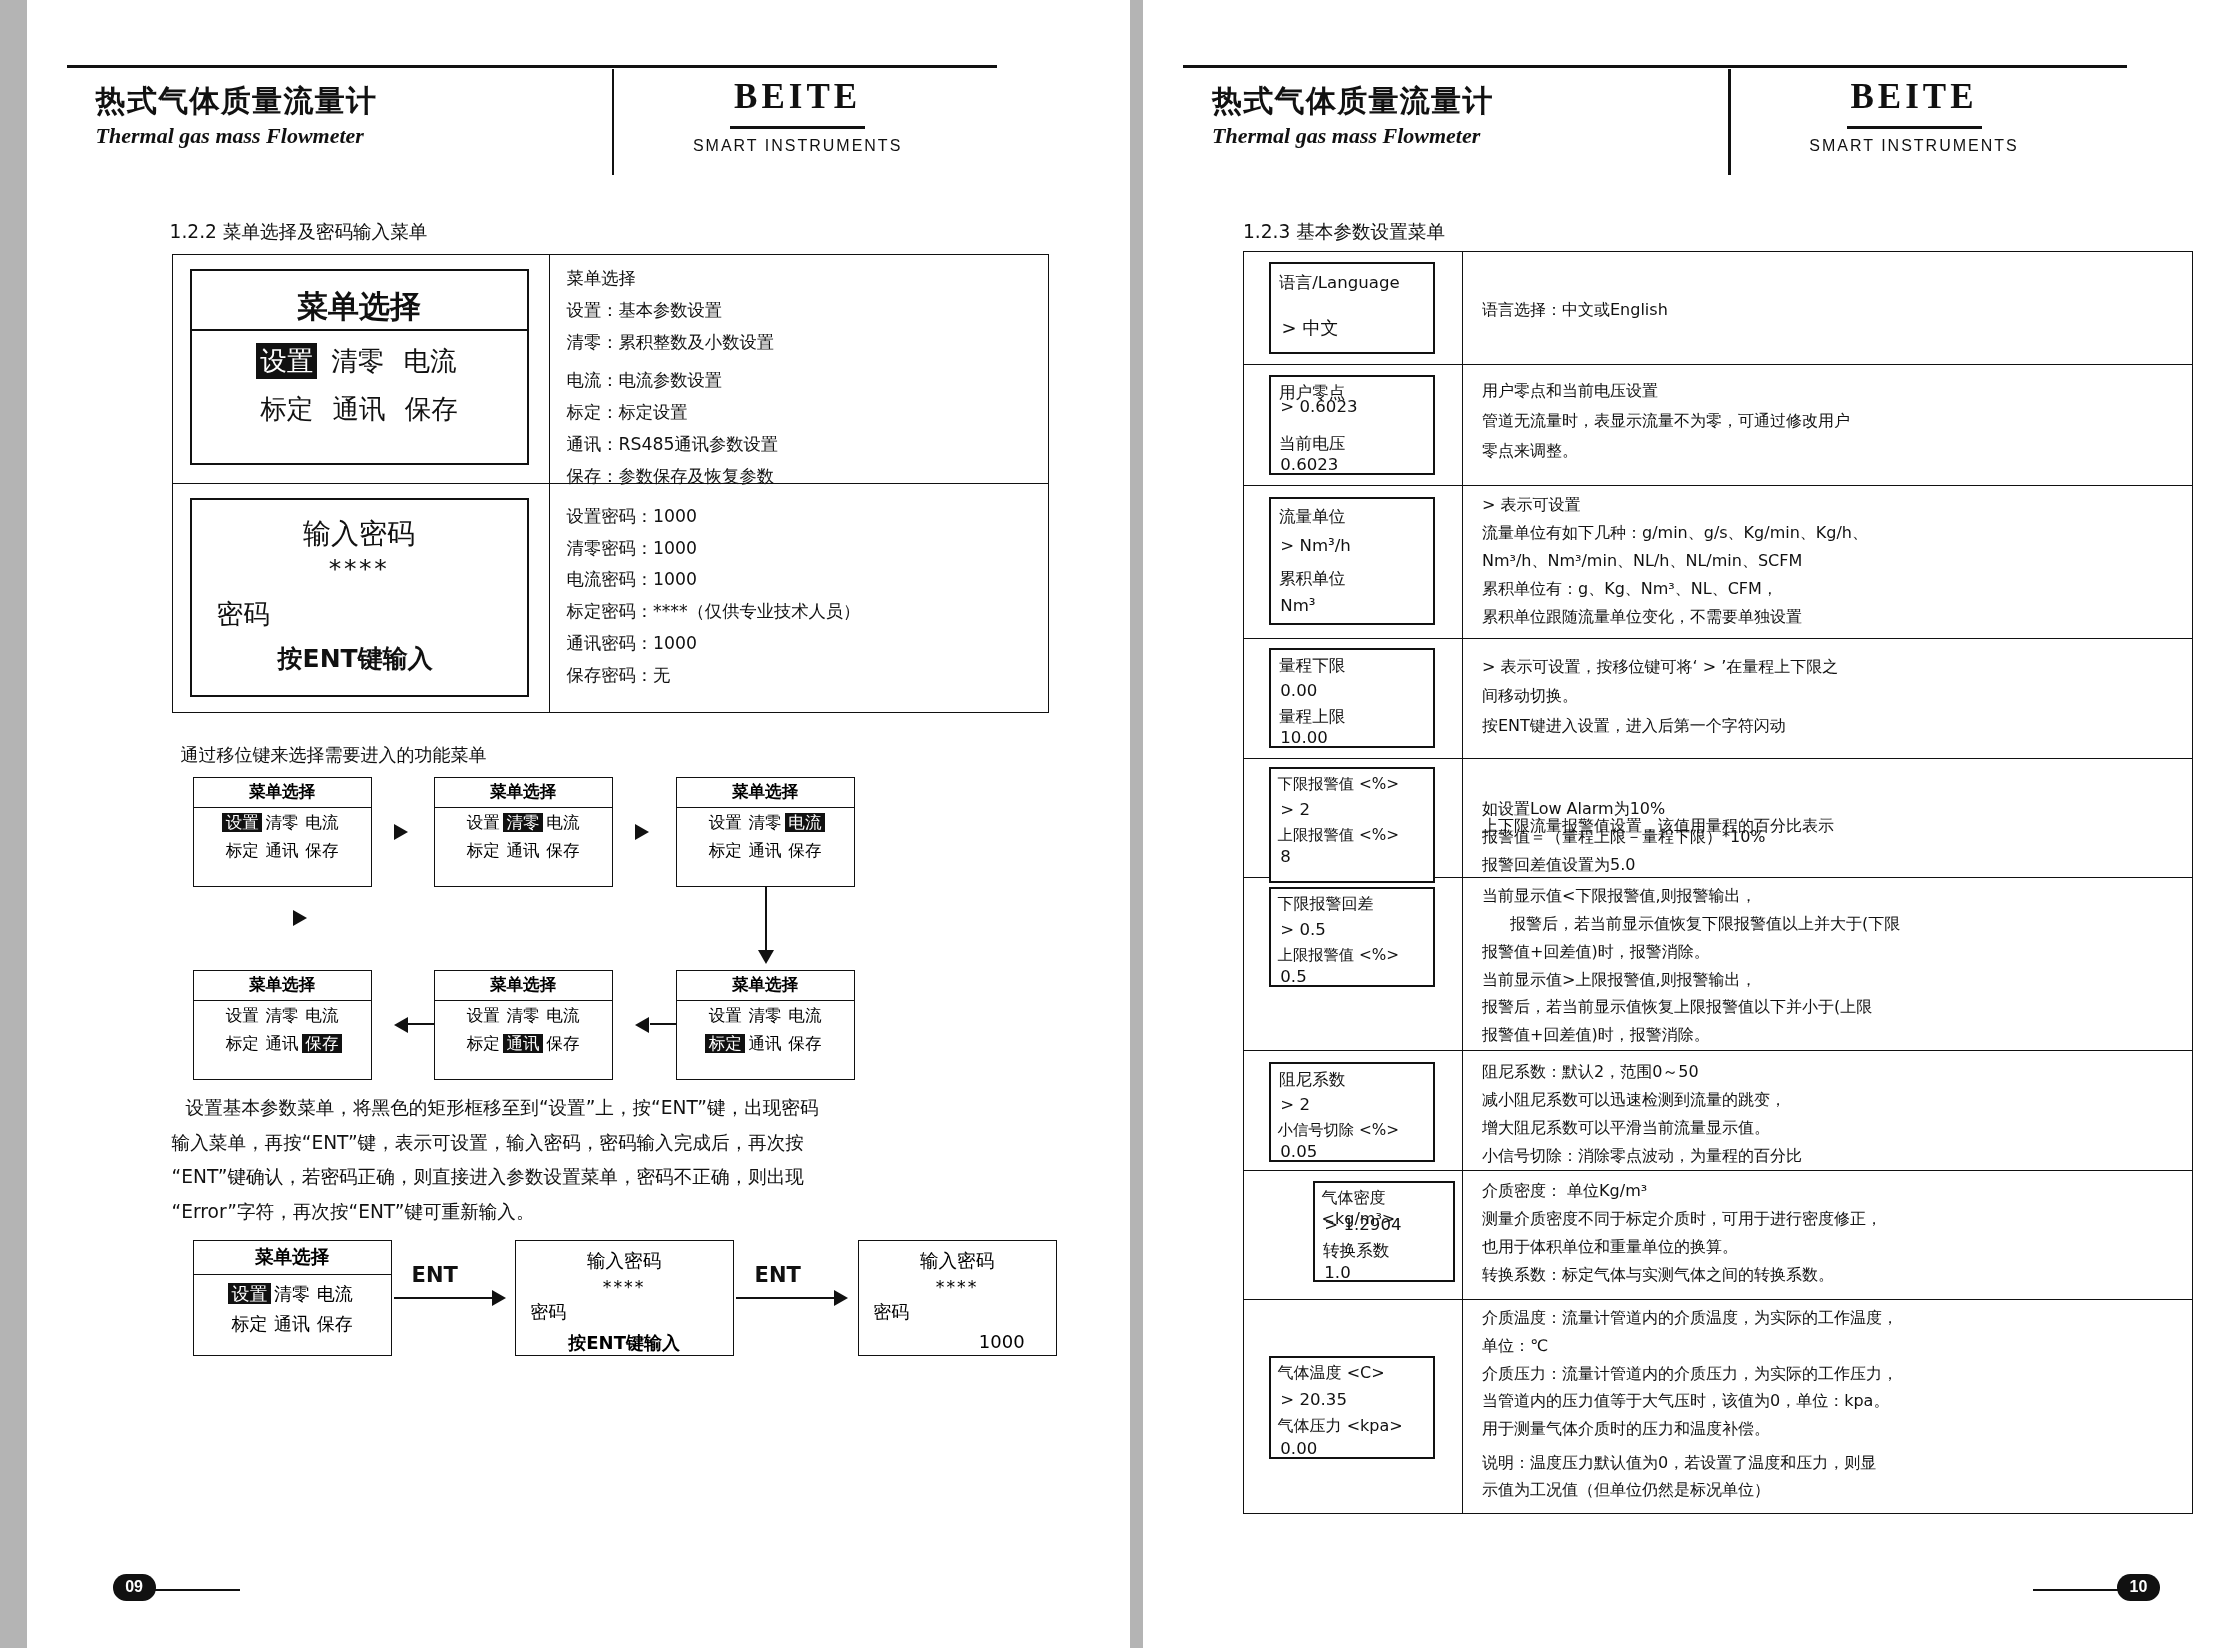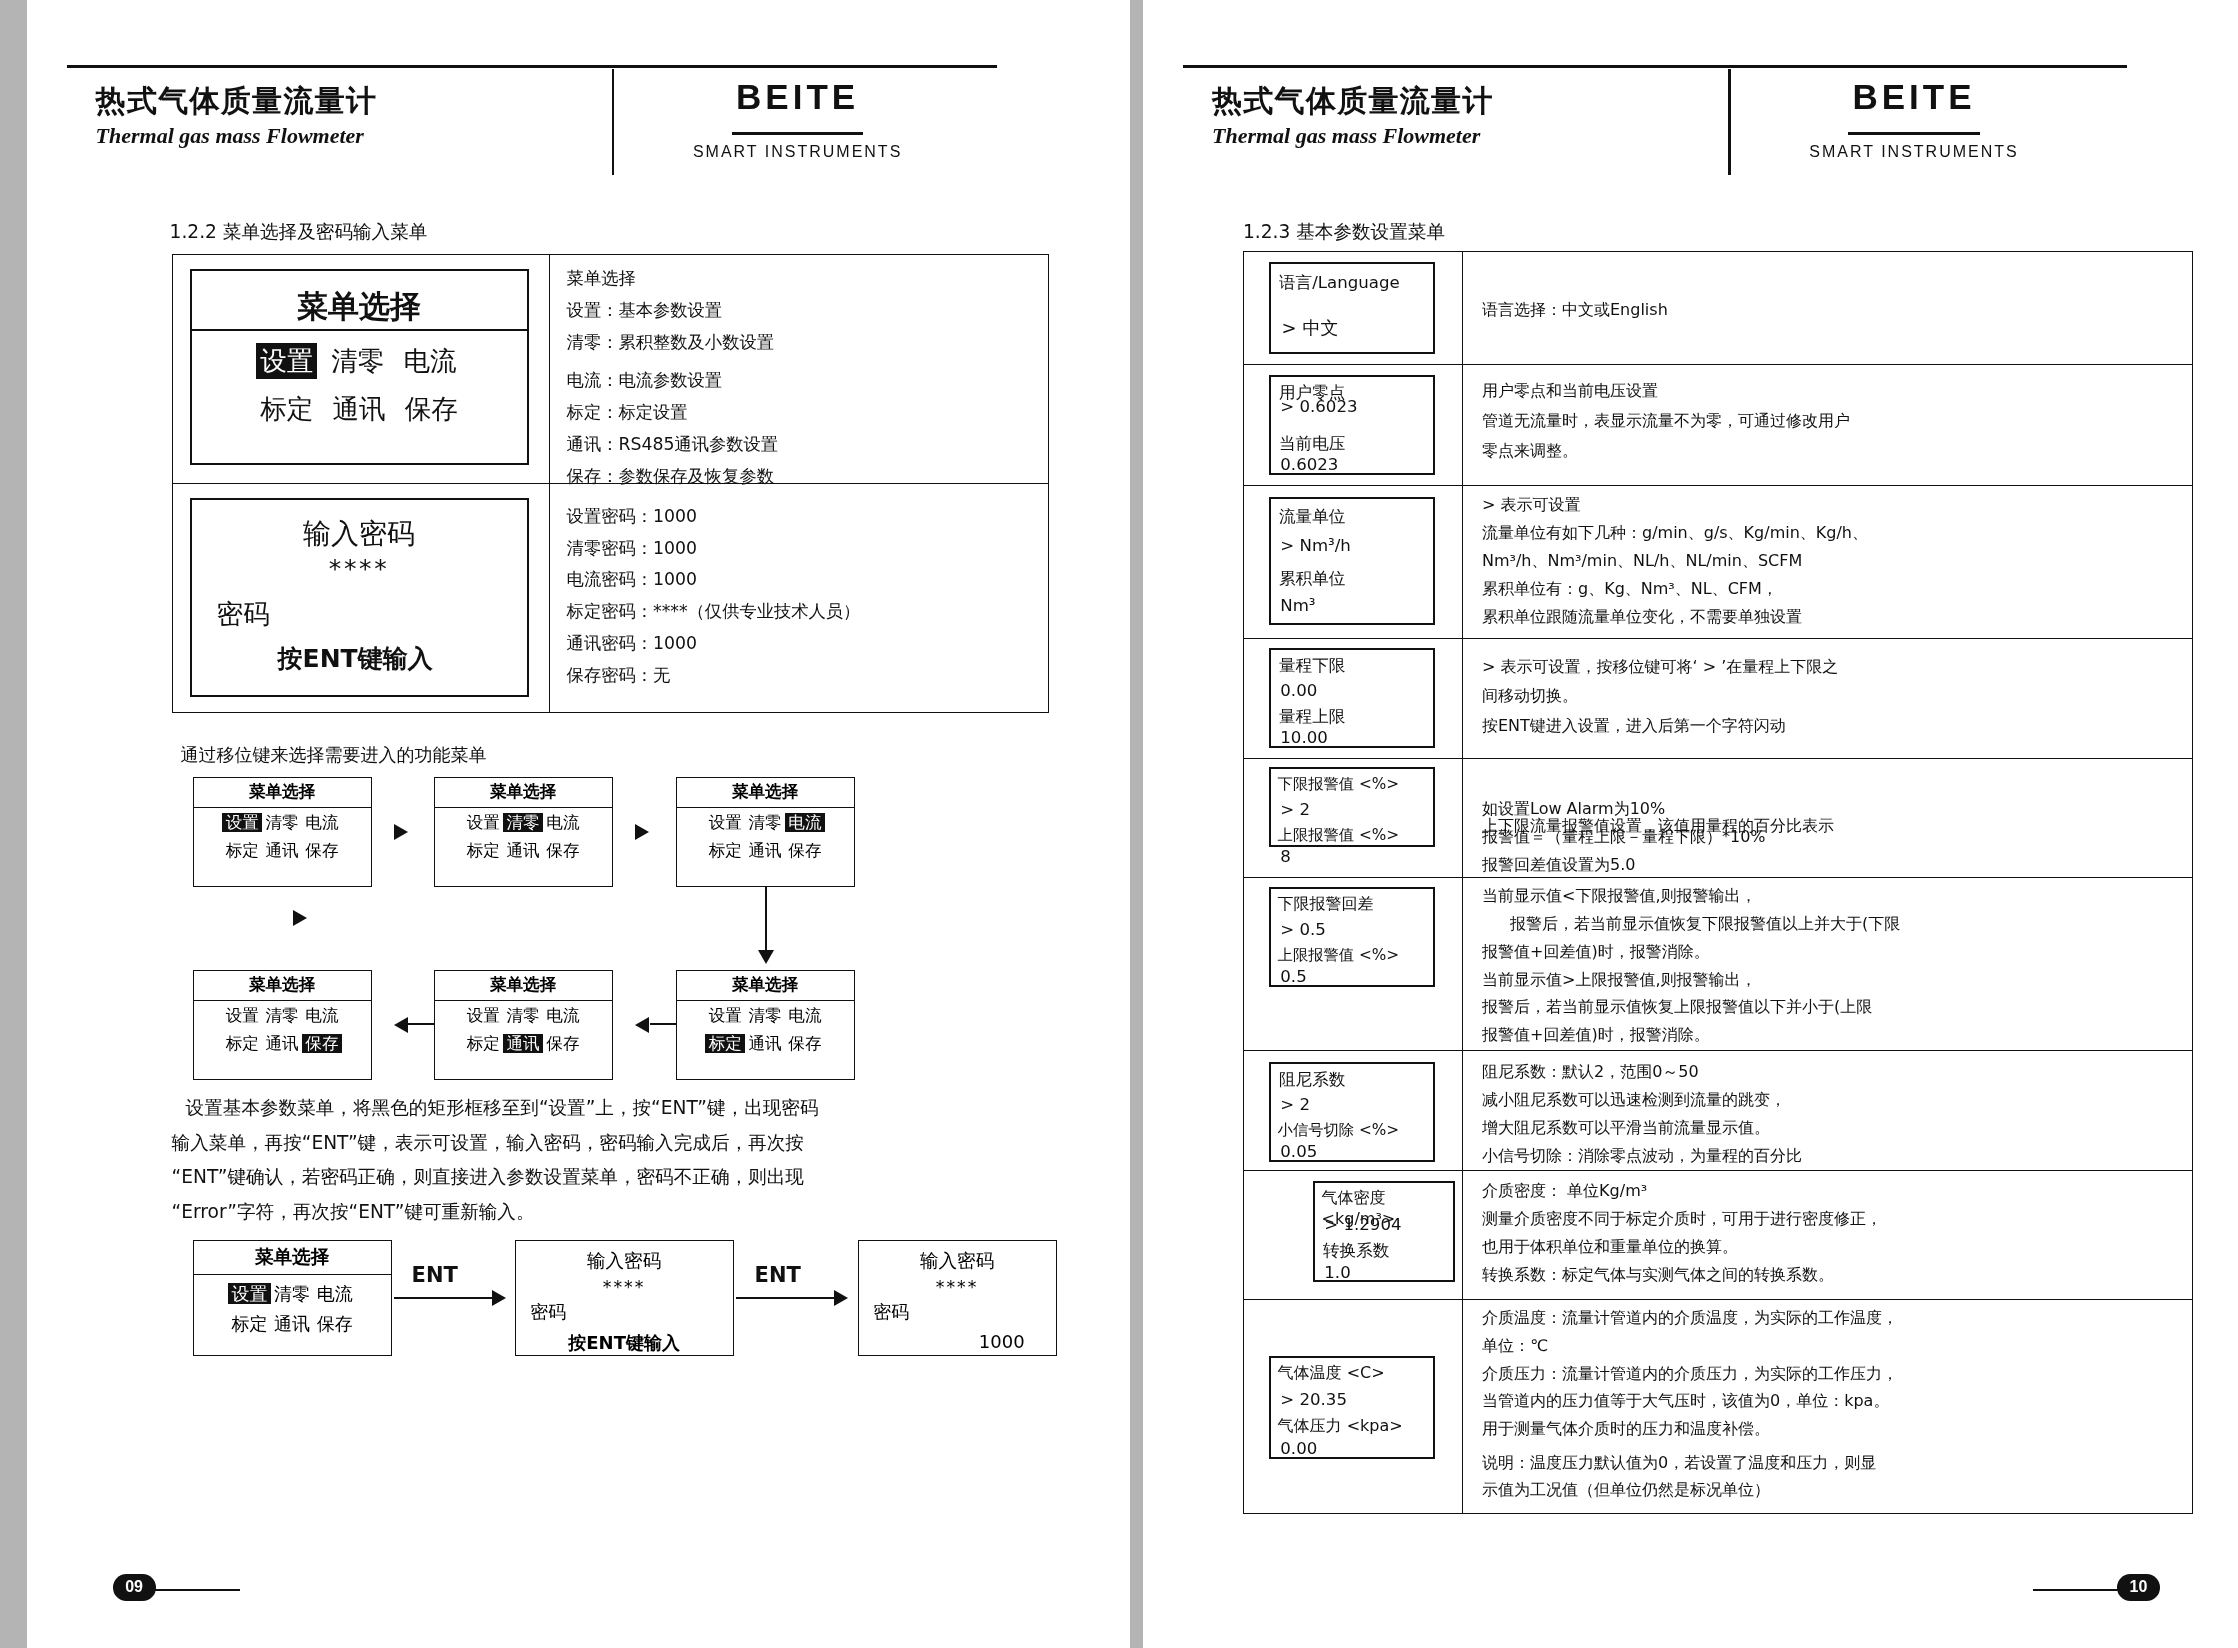--- a/index.html
+++ b/index.html
@@ -8,22 +8,22 @@
   .sheet{position:absolute;top:0;width:1103px;height:1649px;background:#fff;}
   .sheet.left{left:26.6px;}
   .sheet.right{left:1143px;}
   
   .hdr{position:absolute;top:65px;left:66px;right:47px;height:86px;}
   .hdr .rule{position:absolute;left:0;right:0;top:0;height:2.7px;background:#111;}
   .hdr .title-cn{position:absolute;left:29px;top:16px;font-size:30px;font-weight:bold;letter-spacing:1.3px;color:#111;}
   .hdr .title-en{position:absolute;left:29px;top:58px;font-size:22px;font-weight:bold;font-style:italic;color:#111;font-family:"Liberation Serif",serif;}
   .hdr .vline{position:absolute;top:4px;width:2.7px;height:106px;background:#111;}
   .brand{position:absolute;text-align:center;}
-  .brand .b1{font-size:35px;font-weight:bold;letter-spacing:4px;font-family:Liberation Sans, sans-serif;color:#111;
-             border-bottom:3.3px solid #111;display:inline-block;padding:0 4px 15px 4px;}
+  .brand .b1{font-size:35px;font-weight:bold;letter-spacing:4px;font-family:Liberation Serif, serif;color:#111;
+             border-bottom:3.3px solid #111;display:inline-block;padding:0 4px 9px 4px;}
   .brand .b2{font-size:16px;letter-spacing:2px;color:#111;margin-top:8px;}
   .sec{position:absolute;font-size:18.6px;color:#111;}
   
   .box{position:absolute;border:1.3px solid #111;box-sizing:border-box;}
   .lcd{position:absolute;border:2px solid #111;box-sizing:border-box;background:#fff;}
   .cn{font-family:"DejaVu Sans","Liberation Sans",sans-serif;}
   .inv{background:#111;color:#fff;padding:0 4px;display:inline-block;}
   .txt{position:absolute;color:#111;}
   .ul{border-bottom:2px solid #111;display:inline-block;padding-bottom:1.3px;}
   .arrow{position:absolute;width:0;height:0;}
@@ -271,21 +271,21 @@
     <div class="lcd cn" style="left:126px;top:648px;width:166px;height:100px;">
       <div class="txt" style="left:8px;top:5.3px;font-size:16.6px;">量程下限</div>
       <div class="txt" style="left:9.3px;top:31px;font-size:16.6px;">     0.00</div>
       <div class="txt" style="left:8px;top:56px;font-size:16.6px;">量程上限</div>
       <div class="txt" style="left:9.3px;top:78px;font-size:16.6px;">    10.00</div>
     </div>
     <div class="desc cn" style="left:339px;top:655px;">&gt; 表示可设置，按移位键可将‘ &gt; ’在量程上下限之</div>
     <div class="desc cn" style="left:339px;top:684px;">间移动切换。</div>
     <div class="desc cn" style="left:339px;top:714px;">按ENT键进入设置，进入后第一个字符闪动</div>
 
-    <div class="lcd cn" style="left:126px;top:767px;width:166px;height:80px;">
+    <div class="lcd cn" style="left:126px;top:767px;width:166px;height:116px;">
       <div class="txt" style="left:6.6px;top:5.3px;font-size:15.3px;">下限报警值        &lt;%&gt;</div>
       <div class="txt" style="left:9.3px;top:31px;font-size:16.6px;">&gt;     2</div>
       <div class="txt" style="left:6.6px;top:56px;font-size:15.3px;">上限报警值        &lt;%&gt;</div>
       <div class="txt" style="left:9.3px;top:78px;font-size:16.6px;">      8</div>
     </div>
     <div class="desc cn" style="left:339px;top:814px;">上下限流量报警值设置，该值用量程的百分比表示</div>
     <div class="desc cn" style="left:339px;top:797px;">如设置Low Alarm为10%</div>
     <div class="desc cn" style="left:339px;top:825px;">报警值＝（量程上限－量程下限）*10%</div>
     <div class="desc cn" style="left:339px;top:853px;">报警回差值设置为5.0</div>
 

